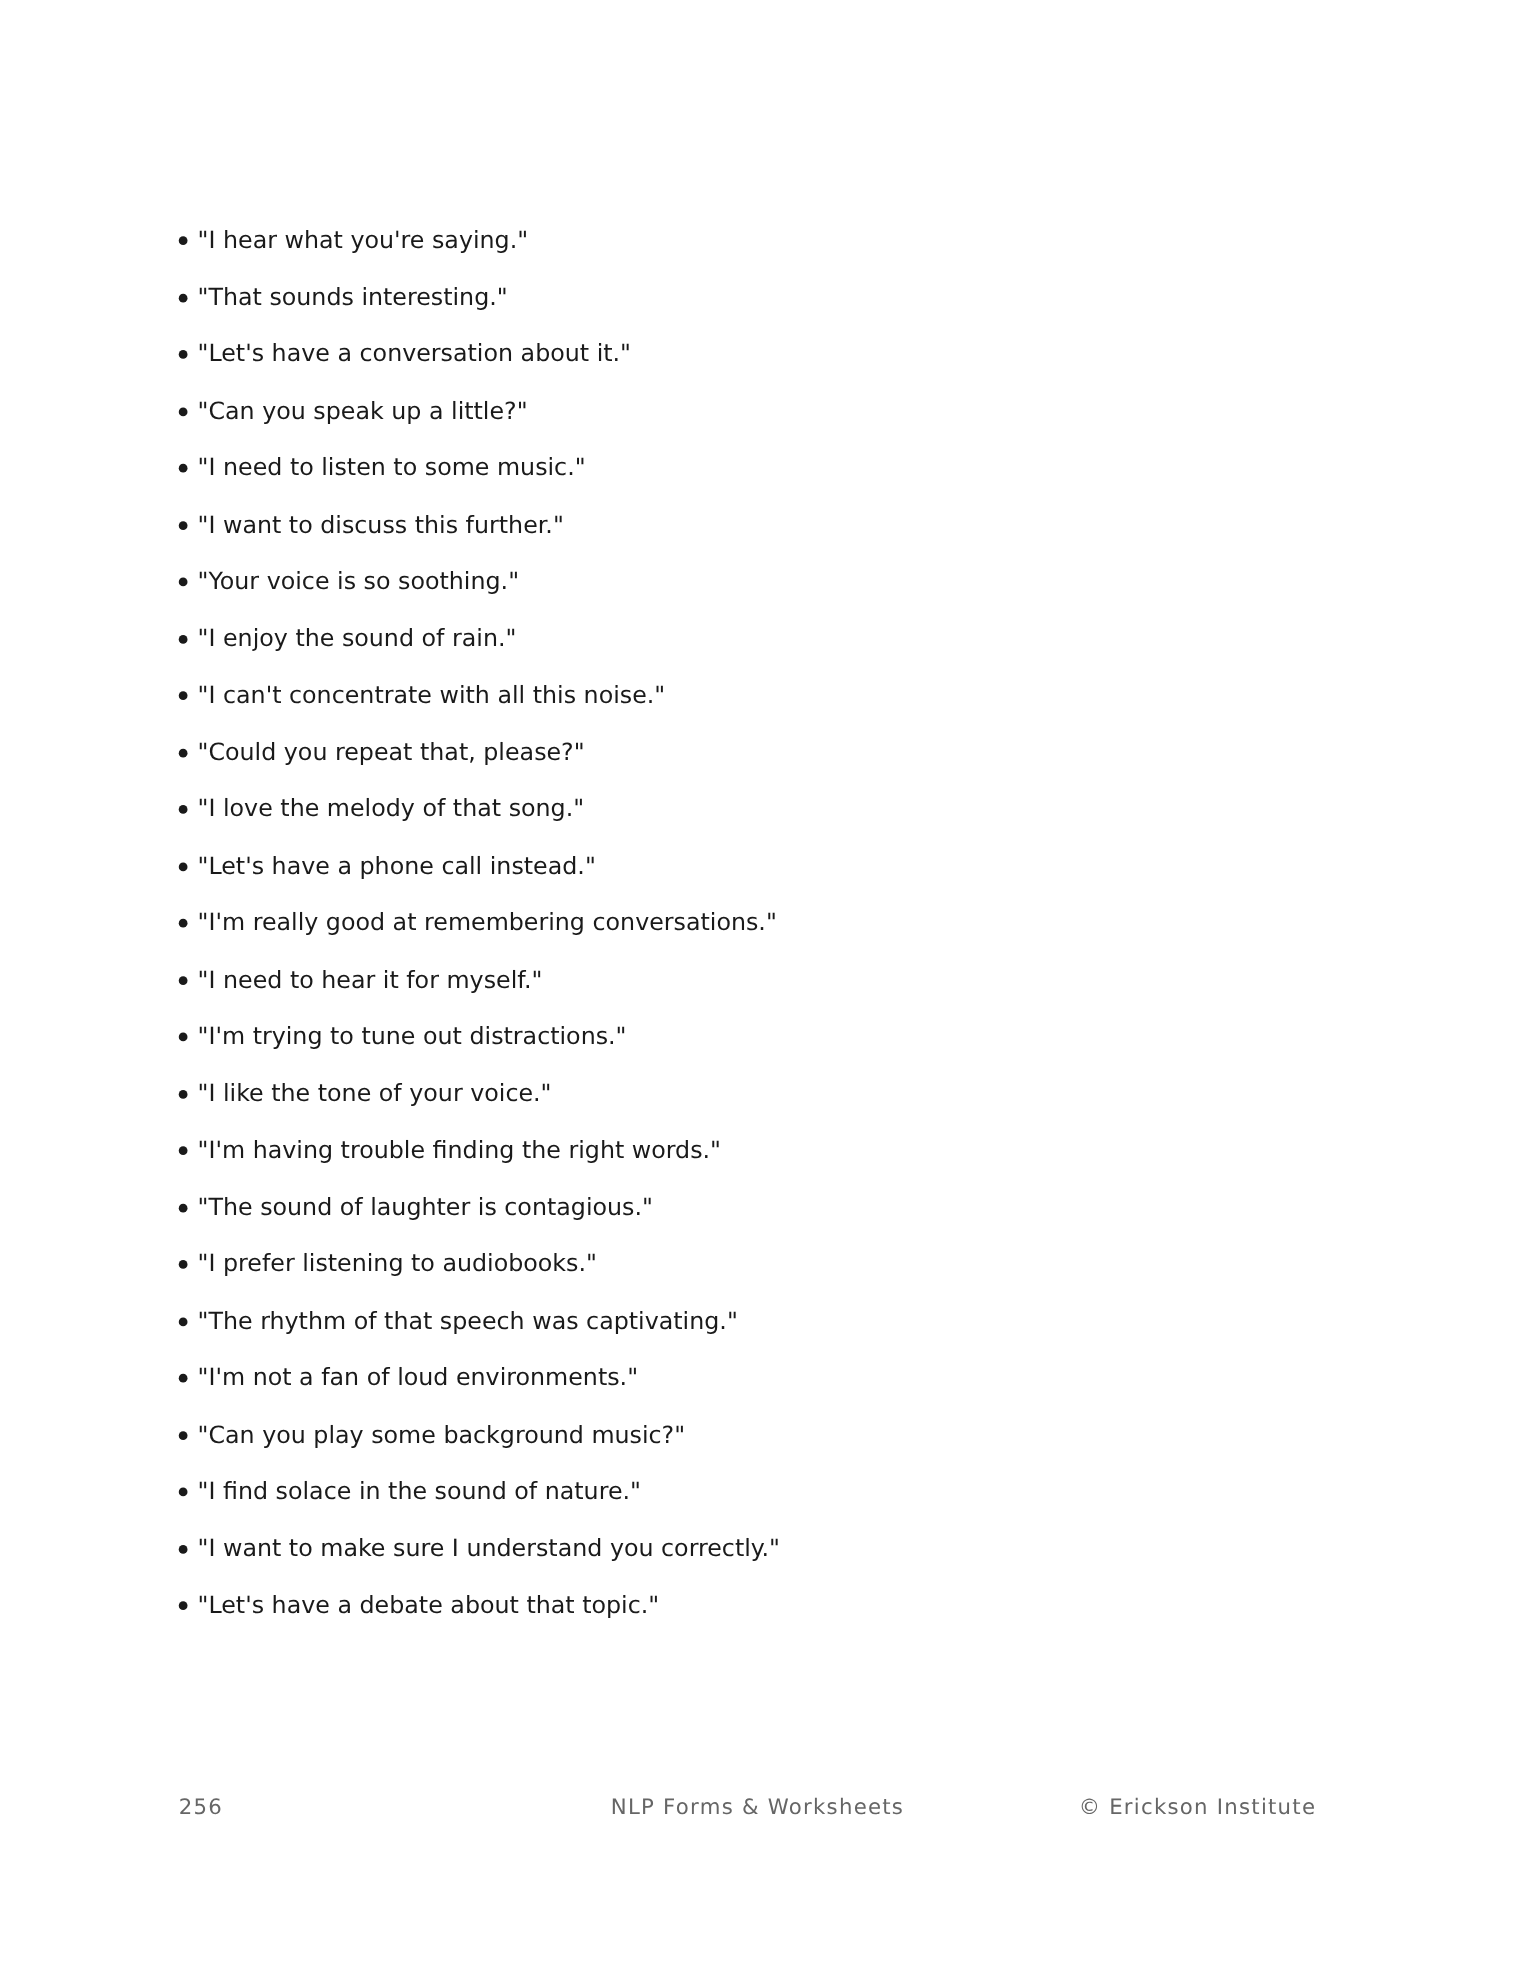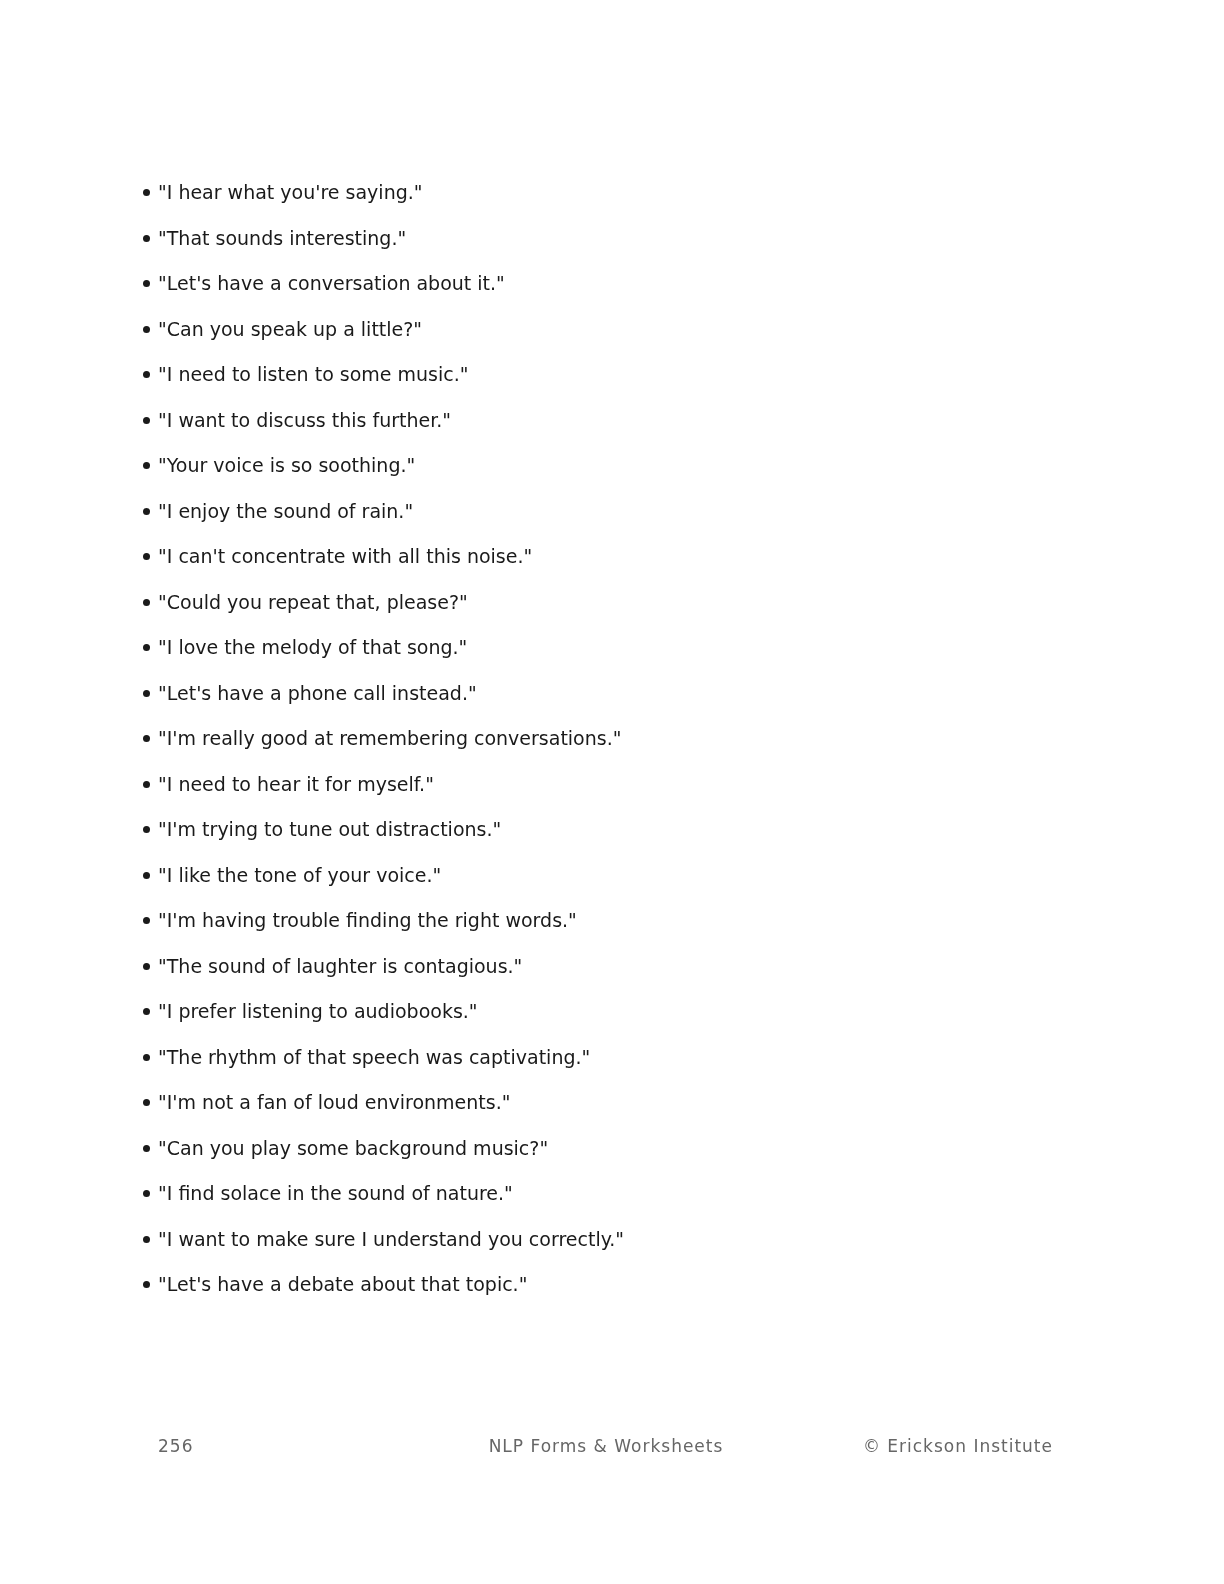--- a/index.html
+++ b/index.html
@@ -3,21 +3,21 @@
   <meta charset="utf-8">
   <style>
     html, body { margin: 0; padding: 0; background: #ffffff; }
     body { width: 1224px; height: 1584px; position: relative; overflow: hidden;
       font-family: "DejaVu Sans", sans-serif; color: #1a1a1a; }
     .list { position: absolute; left: 143px; top: 177px; margin: 0; padding: 0; list-style: none; }
     .item { height: 45.5px; display: flex; align-items: flex-start; font-size: 19px; line-height: 30px; white-space: nowrap; }
     .bullet { width: 7px; height: 7px; border-radius: 50%; background: #1a1a1a; margin-top: 12px; margin-right: 8px; flex: none; }
     .footer { position: absolute; top: 1436px; left: 143px; width: 926px; font-size: 17px; color: #666; letter-spacing: 1px; }
     .footer span { position: absolute; top: 0; white-space: nowrap; }
-    .f-page { left: 15px; }
+    .f-page { left: 0; }
     .f-title { left: 0; width: 926px; text-align: center; }
     .f-copy { right: 16px; }
   </style>
 </head>
 <body>
 
 <ul class="list">
   <li class="item">
       <span class="bullet"></span>
       <span>"I hear what you're saying."</span>

